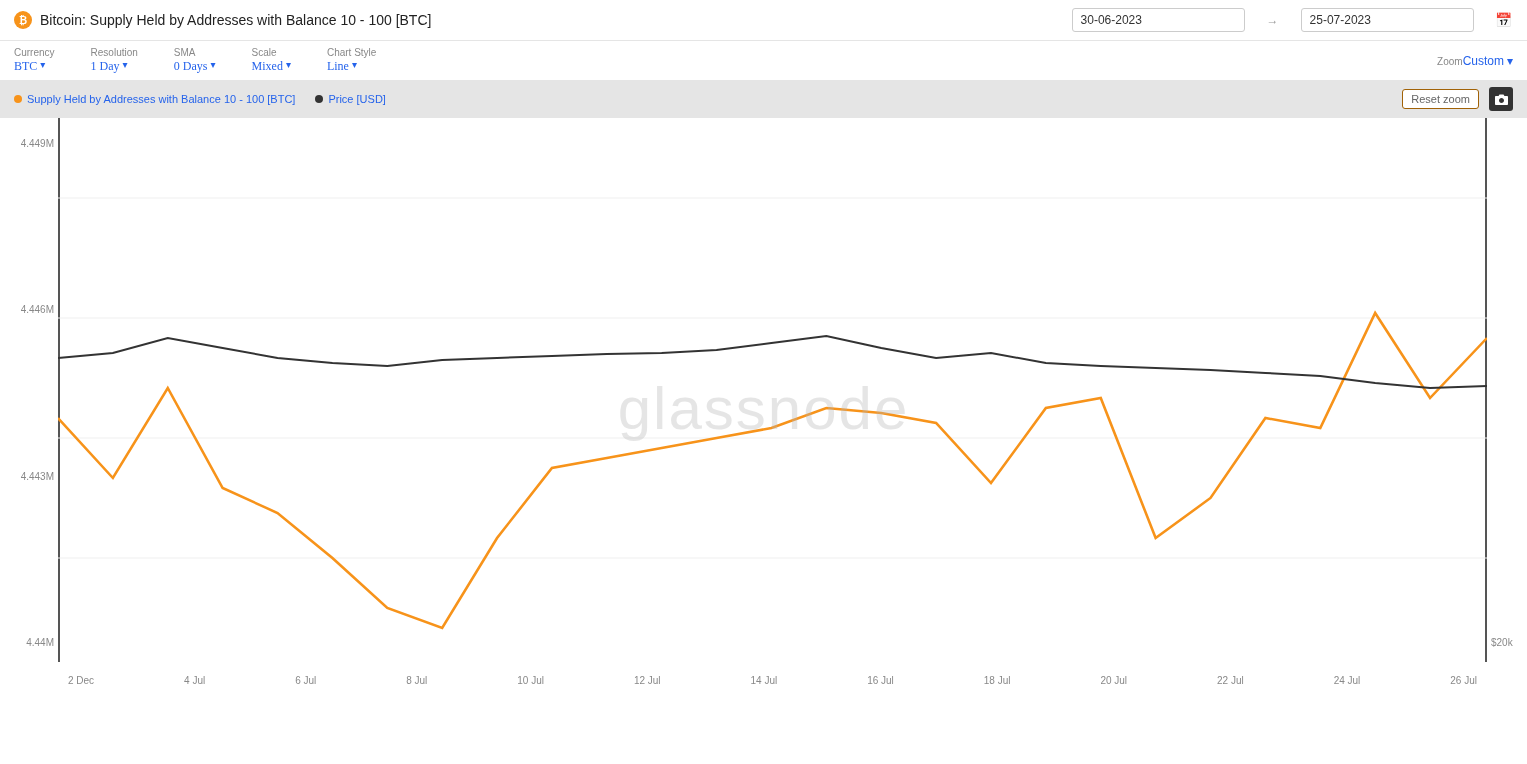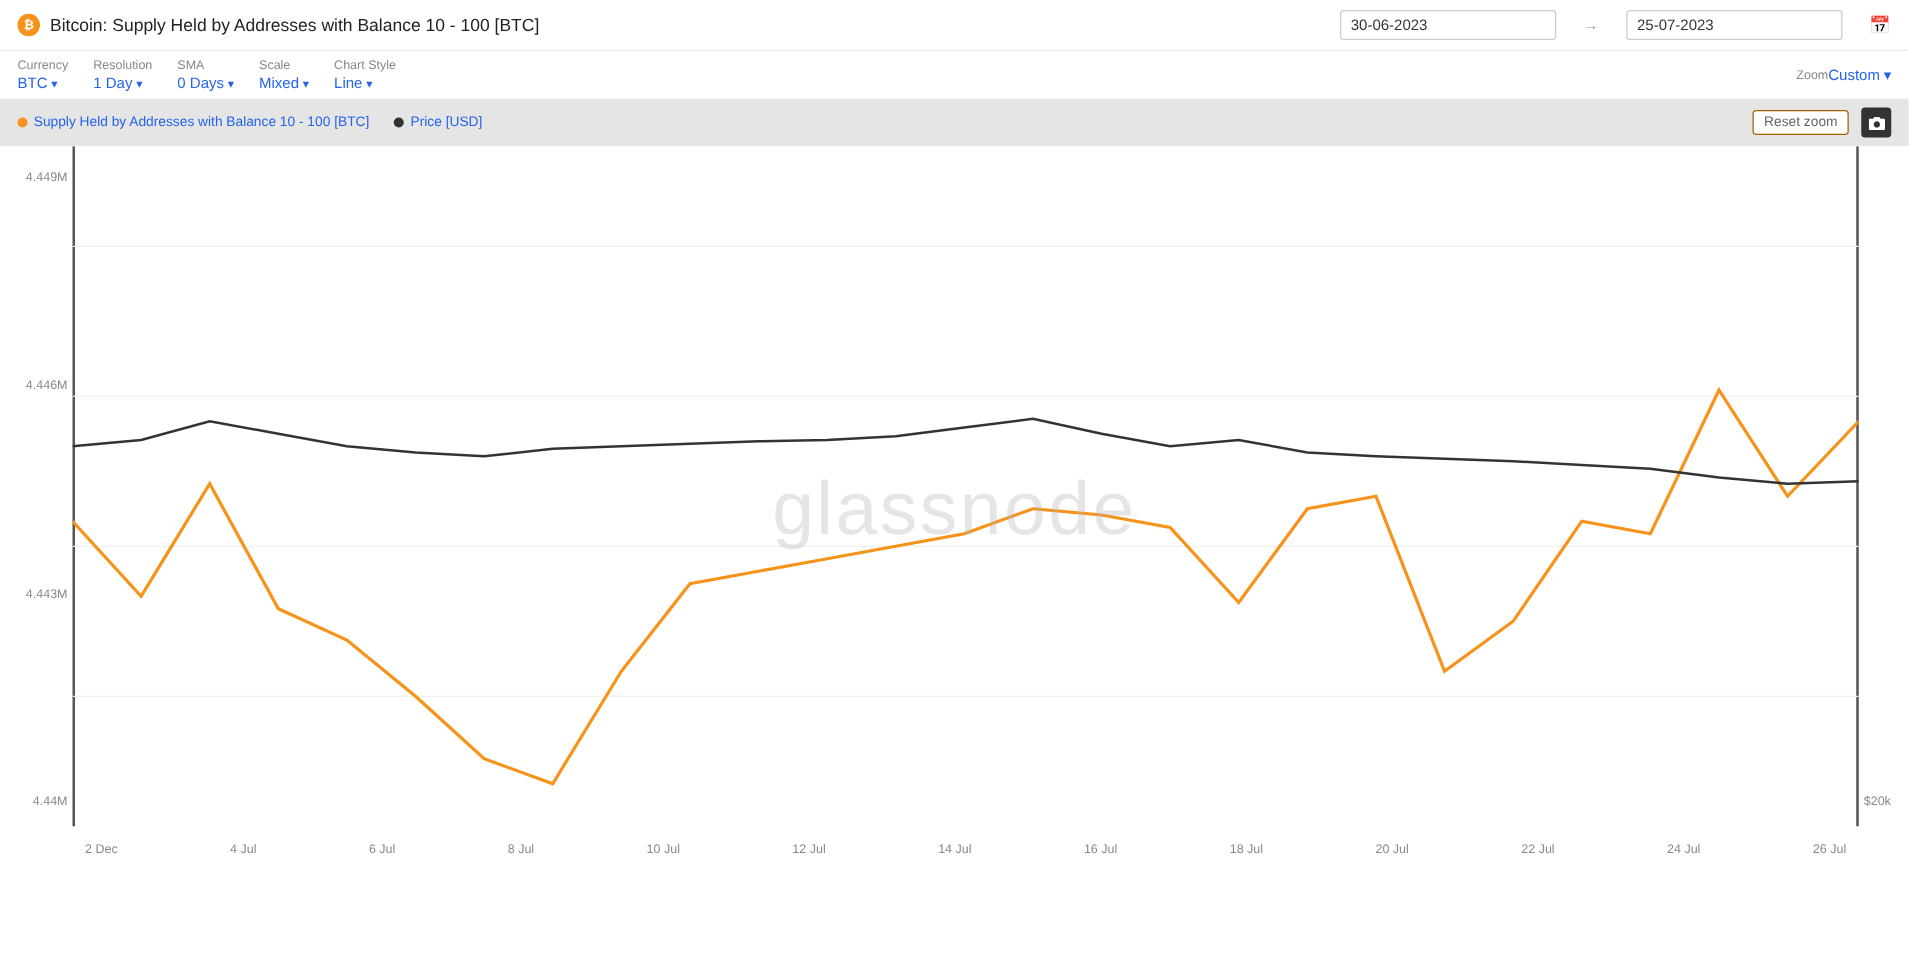--- a/index.html
+++ b/index.html
@@ -12,25 +12,25 @@
     .title-area { display: flex; align-items: center; gap: 8px; }
     .btc-icon { width: 18px; height: 18px; background: #f7931a; border-radius: 50%; display: flex; align-items: center; justify-content: center; color: #fff; font-size: 10px; font-weight: bold; flex-shrink: 0; }
     .chart-title { font-size: 14px; font-weight: 500; color: #222; }
 
     .date-range-area { display: flex; align-items: center; gap: 22px; }
     .date-input { border: 1px solid #ccc; padding: 4px 8px; font-size: 12px; color: #333; background: #fff; border-radius: 3px; }
     .date-arrow { color: #999; font-size: 12px; }
     .calendar-icon { color: #666; font-size: 14px; cursor: pointer; }
 
     .controls-bar {
-      display: flex; align-items: center; padding: 6px 14px; border-bottom: 1px solid #e5e5e5; gap: 20px; background: #fff;
+      display: flex; align-items: center; padding: 6px 14px; border-bottom: 1px solid #e5e5e5; gap: 36px; background: #fff;
     }
     .control-group { display: flex; flex-direction: column; }
     .control-label { font-size: 10px; color: #888; margin-bottom: 1px; }
-    .control-select { display: flex; align-items: flex-end; gap: 3px; cursor: pointer; color: #2563eb; font-size: 12px; font-weight: 500; }
+    .control-select { display: flex; align-items: flex-start; gap: 3px; cursor: pointer; color: #2563eb; font-size: 12px; font-weight: 500; font-family: Liberation Serif, serif; }
     .control-select .arrow { color: #2563eb; font-size: 10px; }
     .zoom-control { margin-left: auto; display: flex; flex-direction: row; align-items: flex-end; }
     .zoom-select { display: flex; align-items: center; gap: 3px; cursor: pointer; color: #2563eb; font-size: 12px; font-weight: 500; }
 
     .legend-bar {
       display: flex; align-items: center; justify-content: space-between;
       padding: 6px 14px; border-bottom: 1px solid #e5e5e5; background: #e5e5e5;
     }
     .legend-items { display: flex; gap: 20px; align-items: center; }
     .legend-item { display: flex; align-items: center; gap: 5px; font-size: 11px; }

